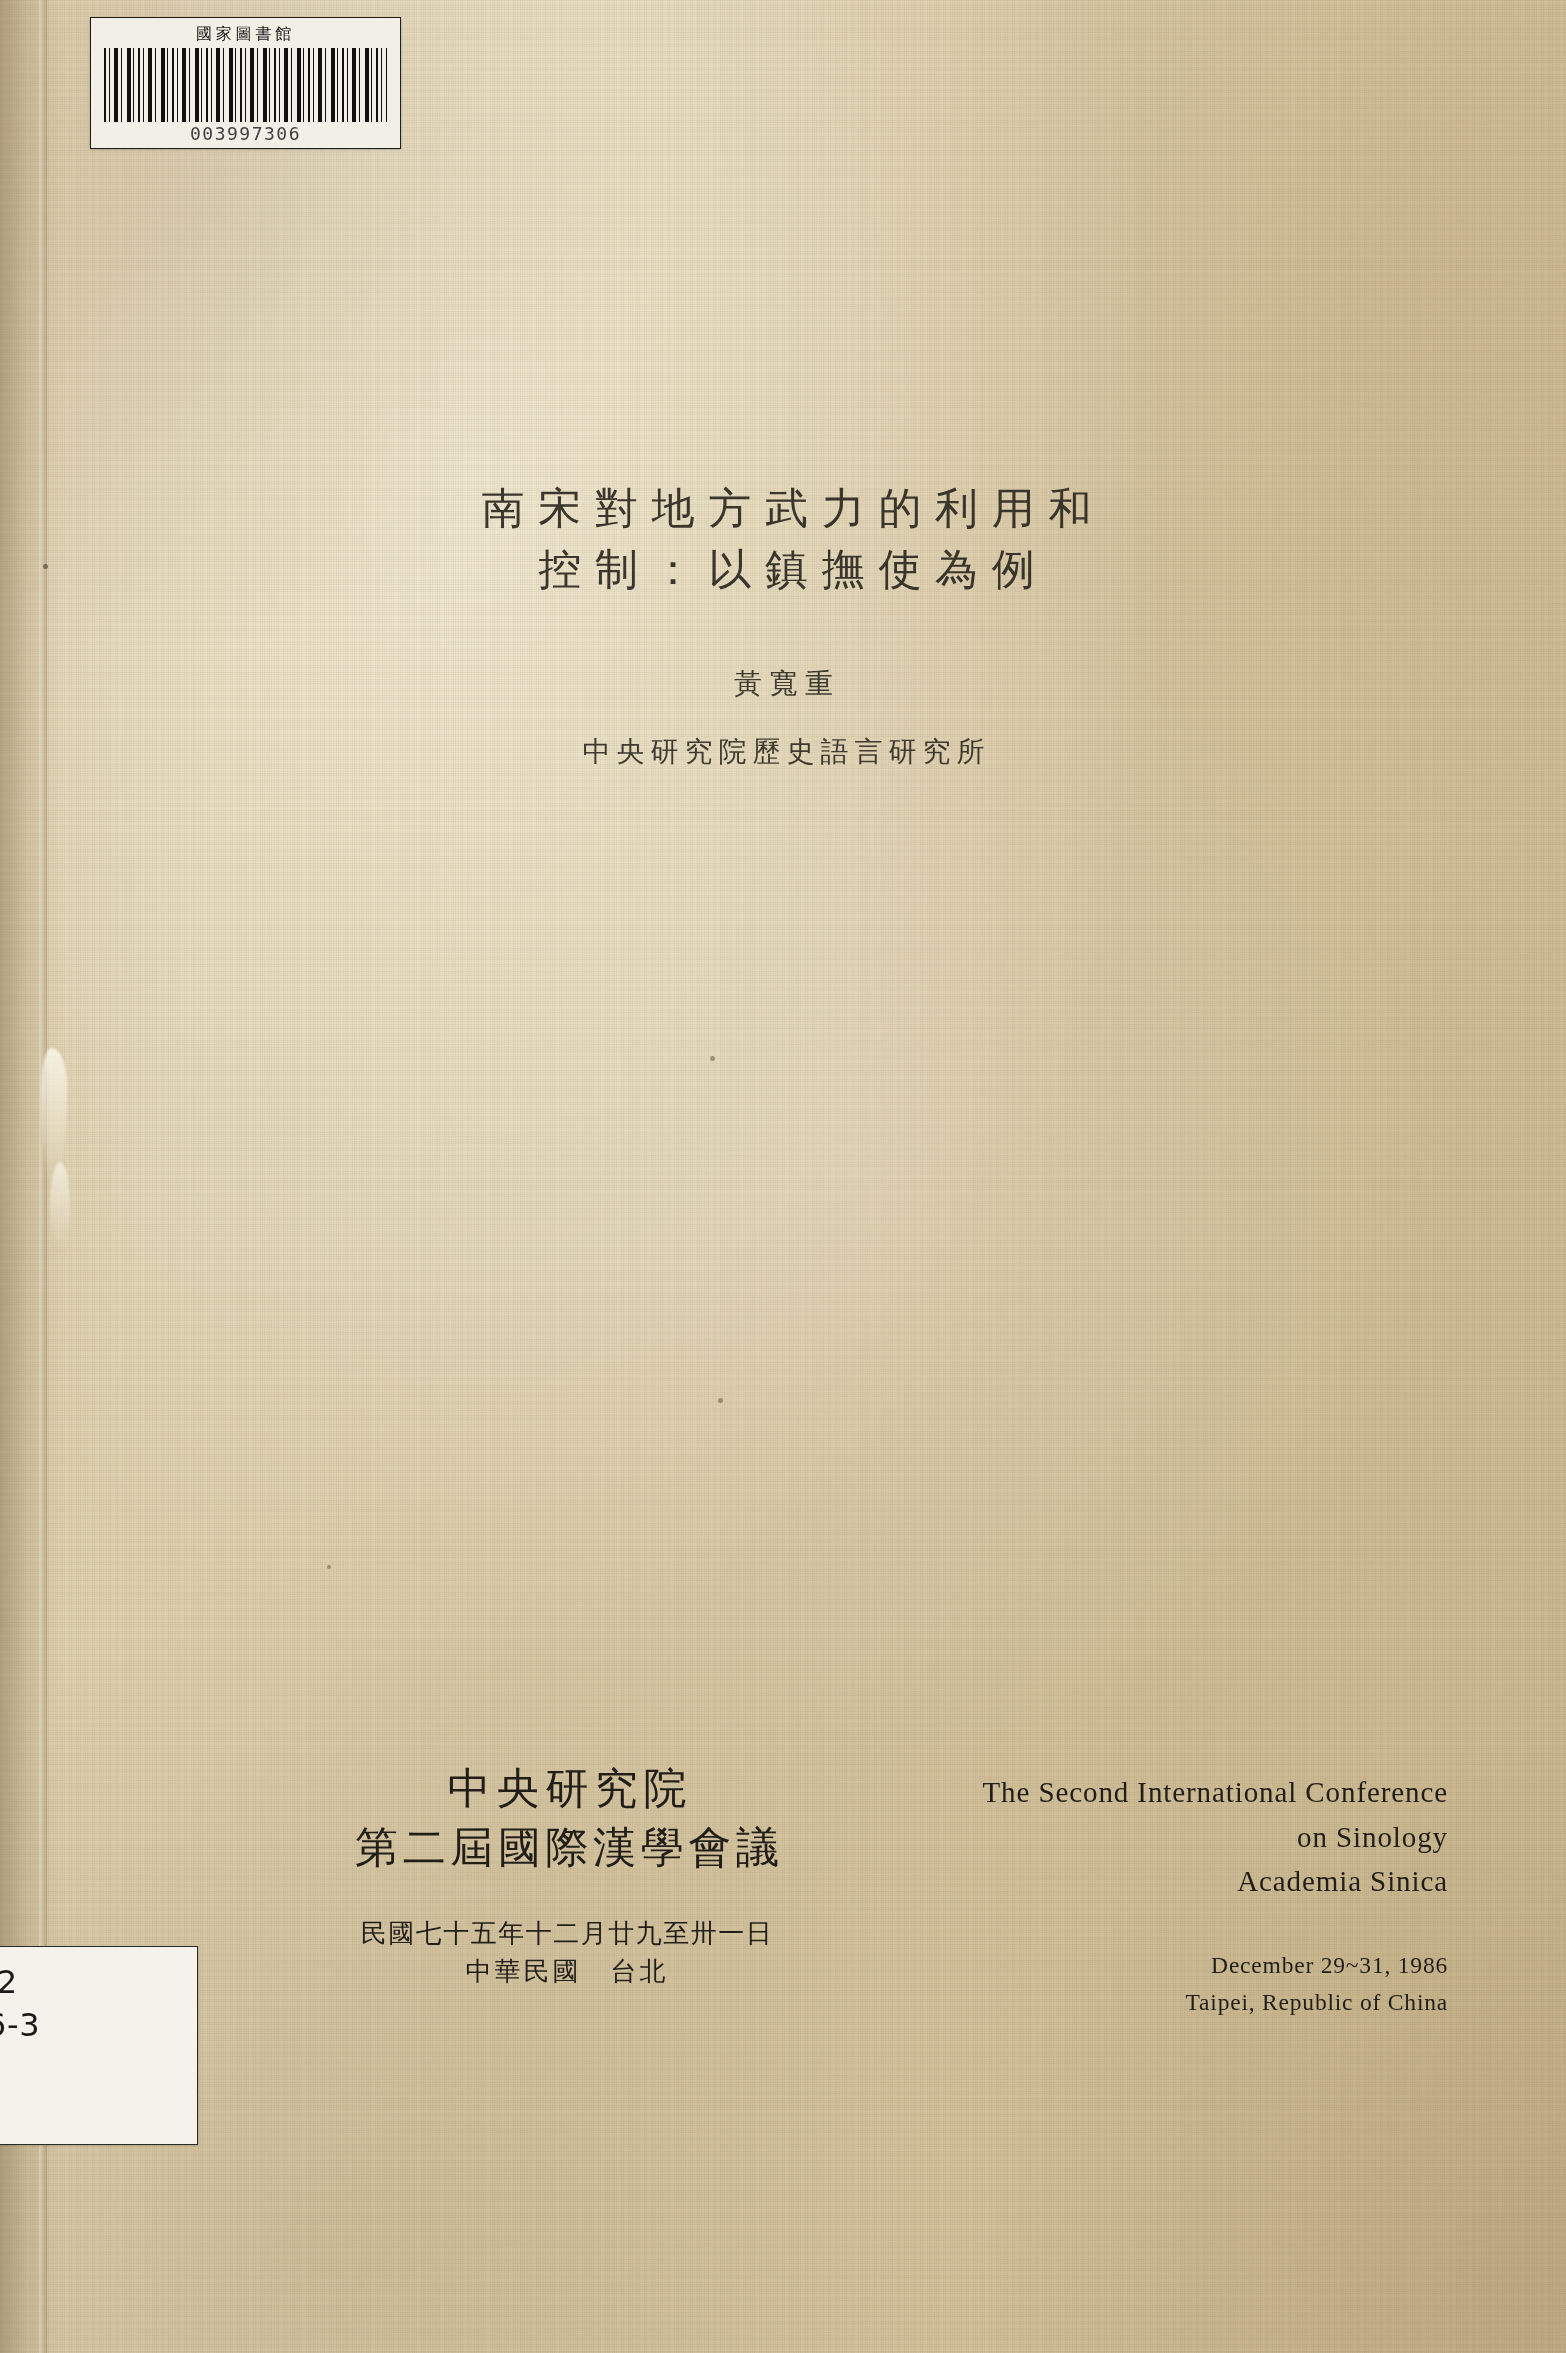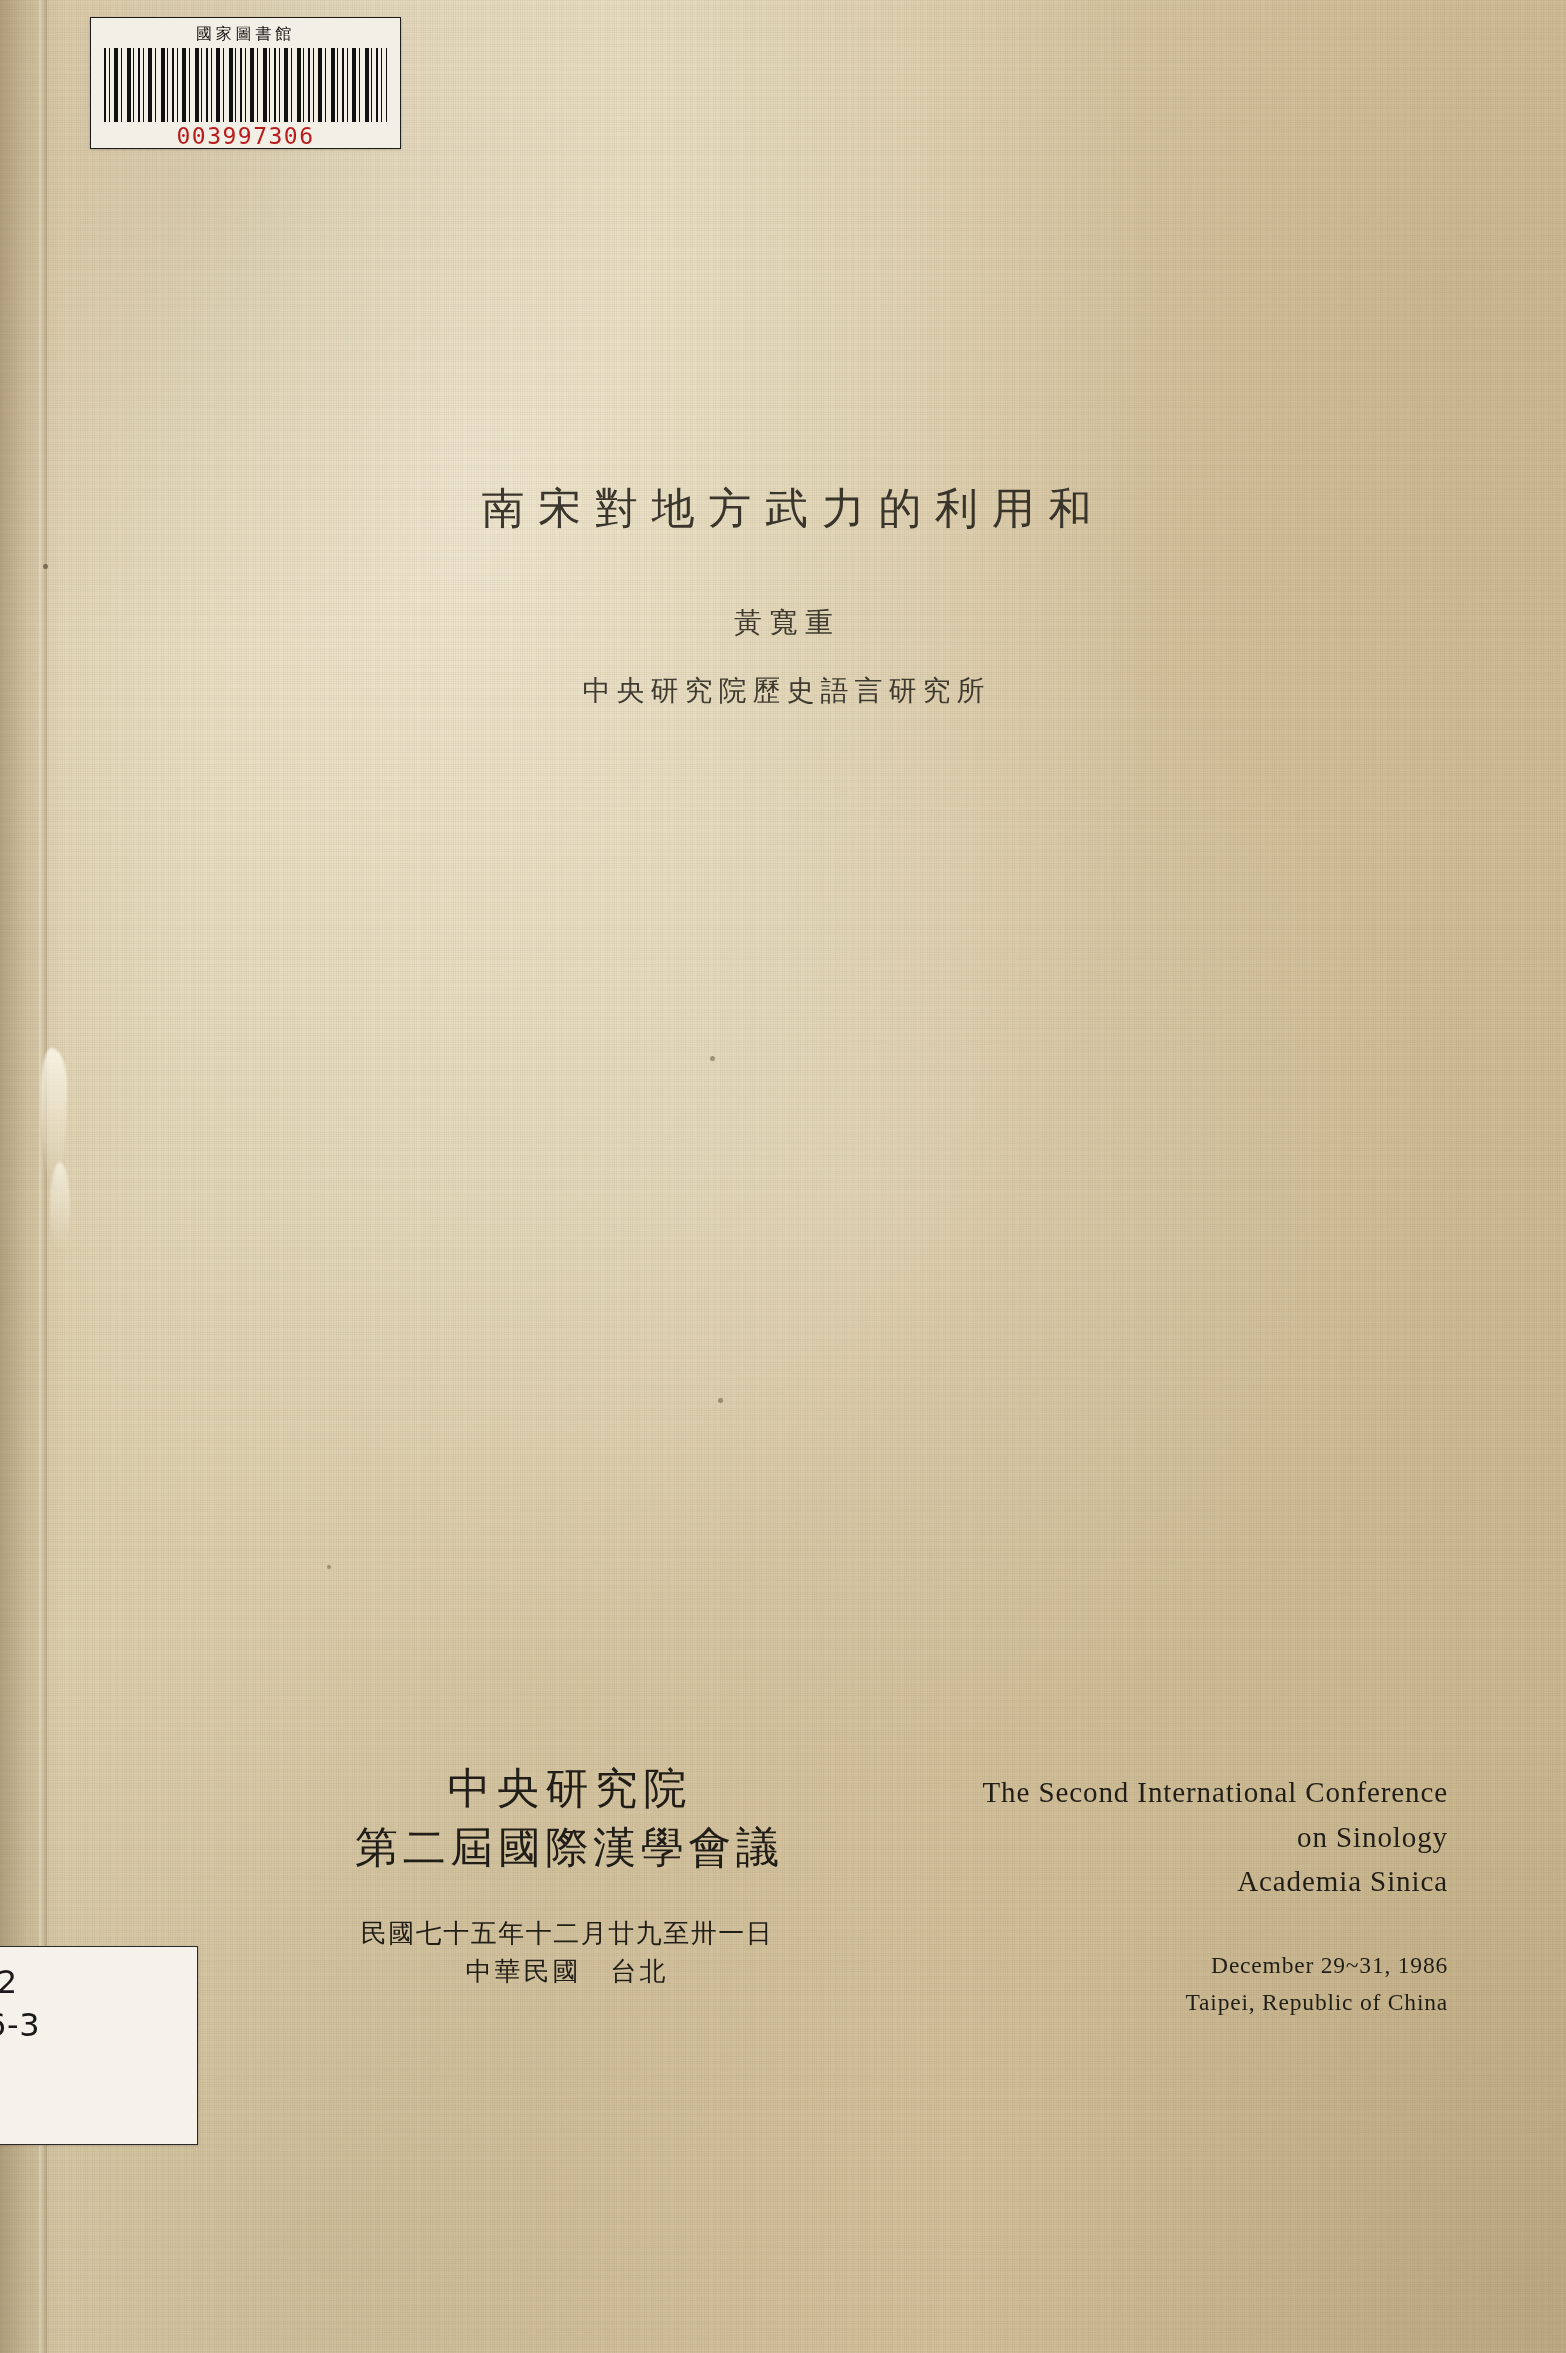--- a/index.html
+++ b/index.html
@@ -109,23 +109,23 @@
     background-image: repeating-linear-gradient(90deg,
       #111 0px, #111 2.3px, #f2efe6 2.3px, #f2efe6 4.6px,
       #111 4.6px, #111 6px, #f2efe6 6px, #f2efe6 10px,
       #111 10px, #111 14.4px, #f2efe6 14.4px, #f2efe6 16.7px,
       #111 16.7px, #111 18px, #f2efe6 18px, #f2efe6 23px,
       #111 23px, #111 26.6px, #f2efe6 26.6px, #f2efe6 29px,
       #111 29px, #111 30px, #f2efe6 30px, #f2efe6 34px);
   }
   .barcode-num {
     font-family: "DejaVu Sans Mono", monospace;
-    font-size: 23px;
+    font-size: 18px;
     letter-spacing: 1.5px;
-    color: #b91c1c;
+    color: #404040;
     line-height: 1;
   }
 
   
   .call-label {
     position: absolute;
     left: -53px;
     top: 1946px;
     width: 251px;
     height: 199px;
@@ -268,20 +268,21 @@
     <div class="barcode-num">003997306</div>
   </div>
 
   <div class="call-label">
     <div class="line">5.2</div>
     <div class="line">26-3</div>
   </div>
 
   <div class="title-block">
     <div class="title-line">南宋對地方武力的利用和</div>
+    <div class="title-line">控制：以鎮撫使為例</div>
     <div class="author">黃寬重</div>
     <div class="affiliation">中央研究院歷史語言研究所</div>
   </div>
 
   <div class="conf">
     <div class="conf-cn">
       <div class="cn1">中央研究院</div>
       <div class="cn2">第二屆國際漢學會議</div>
       <div class="cn-date1">民國七十五年十二月廿九至卅一日</div>
       <div class="cn-date2">中華民國　台北</div>

